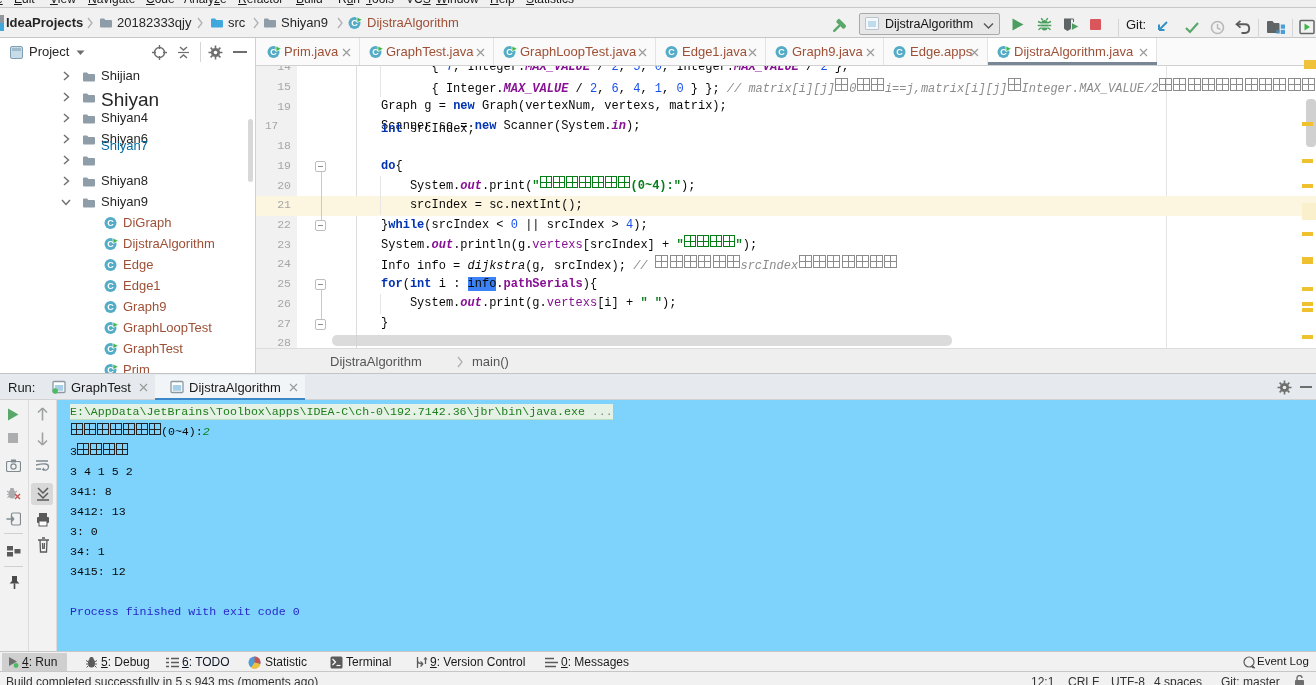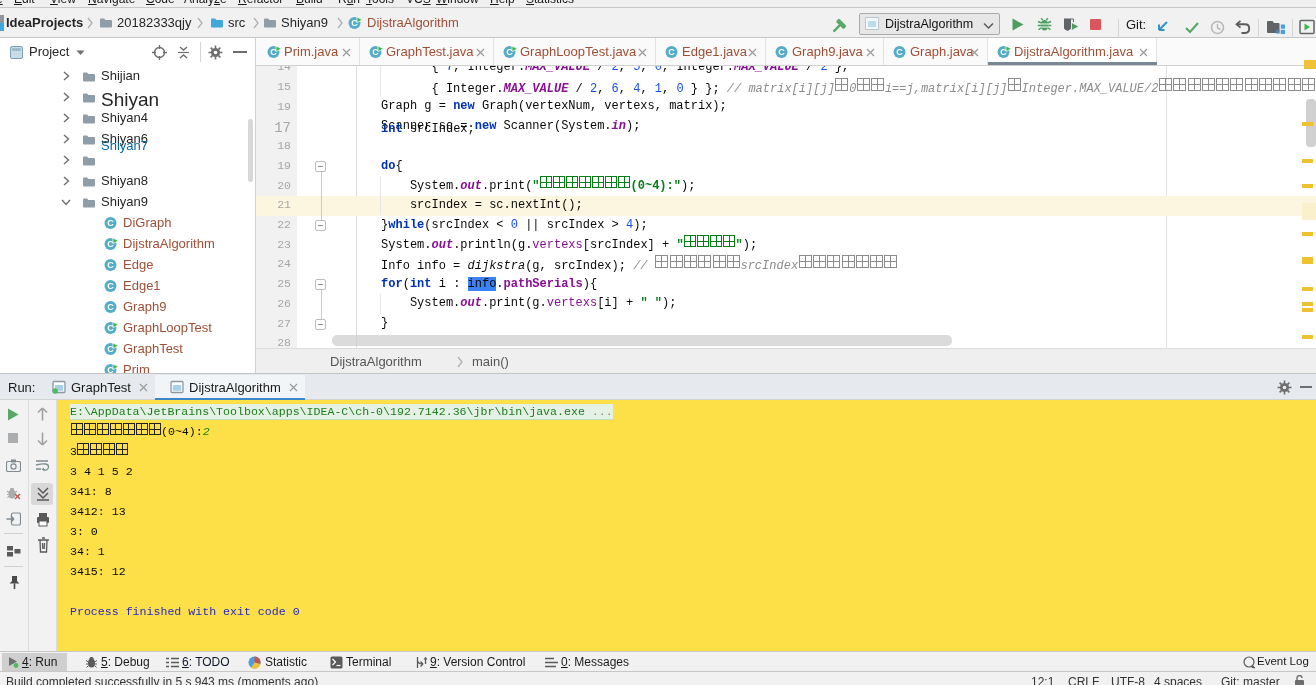--- a/index.html
+++ b/index.html
@@ -296,21 +296,21 @@
 <span class="a" style="left:26px;top:6px;font-size:13px;color:#9E5036">Graph9.java</span>
 <svg class="a" style="right:8px;top:10px" width="9" height="9" viewBox="0 0 9 9">
         <path d="M1 1 L8 8 M8 1 L1 8" stroke="#9a9a9a" stroke-width="1.2"></path>
       </svg>
 </div>
 <div class="a" style="left:628px;top:0;width:104px;height:28px;background:transparent;border-right:1px solid #E3E3E3">
 <svg class="a" style="left:9px;top:7px" width="15" height="14" viewBox="0 0 15 14">
         <circle cx="6.5" cy="7" r="6" fill="#54ACC7"></circle>
         <text x="6.5" y="10.2" font-size="9" font-weight="bold" fill="#fff" text-anchor="middle" font-family="Liberation Sans">C</text>
       </svg>
-<span class="a" style="left:26px;top:6px;font-size:13px;color:#9E5036">Graph.java</span>
+<span class="a" style="left:26px;top:6px;font-size:13px;color:#9E5036">Edge.apps</span>
 <svg class="a" style="right:8px;top:10px" width="9" height="9" viewBox="0 0 9 9">
         <path d="M1 1 L8 8 M8 1 L1 8" stroke="#9a9a9a" stroke-width="1.2"></path>
       </svg>
 </div>
 <div class="a" style="left:732px;top:0;width:169px;height:28px;background:#FFFFFF;border-right:1px solid #E3E3E3">
 <svg class="a" style="left:9px;top:7px" width="15" height="14" viewBox="0 0 15 14">
         <circle cx="6.5" cy="7" r="6" fill="#54ACC7"></circle>
         <text x="6.5" y="10.2" font-size="9" font-weight="bold" fill="#fff" text-anchor="middle" font-family="Liberation Sans">C</text>
         <path d="M9 1 L14.5 3.8 L9 6.6 Z" fill="#3DB54A" stroke="#fff" stroke-width="0.7"></path>
       </svg>
@@ -327,21 +327,21 @@
 <div class="a" style="left:910px;top:0;width:1px;height:282px;background:#E4E4E4"></div>
 <div class="a" style="left:0;top:129.9px;width:1060px;height:19.7px;background:#FCF5DF"></div>
 <div class="a" style="left:124px;top:0;width:1px;height:31px;background:#E6E6E6"></div>
 <div class="a" style="left:124px;top:110px;width:1px;height:39px;background:#E6E6E6"></div>
 <div class="a" style="left:124px;top:228px;width:1px;height:20px;background:#E6E6E6"></div>
 <div class="a" style="left:64.5px;top:106px;width:1px;height:53px;background:#C9C9C9"></div>
 <div class="a" style="left:64.5px;top:224px;width:1px;height:34px;background:#C9C9C9"></div>
 <div class="a" style="left:0;top:-5.6px;width:35px;text-align:right;font-family:'Liberation Mono';font-size:11.5px;color:#A6A6A6">14</div>
 <div class="a" style="left:0;top:14.1px;width:35px;text-align:right;font-family:'Liberation Mono';font-size:11.5px;color:#A6A6A6">15</div>
 <div class="a" style="left:0;top:33.8px;width:35px;text-align:right;font-family:'Liberation Mono';font-size:11.5px;color:#A6A6A6">19</div>
-<div class="a" style="left:0;top:53.5px;width:35px;text-align:right;font-family:'Liberation Mono';font-size:14px;color:#A6A6A6">17</div>
+<div class="a" style="left:9px;top:53.5px;width:35px;font-family:'Liberation Mono';font-size:11px;color:#A6A6A6">17</div>
 <div class="a" style="left:0;top:73.2px;width:35px;text-align:right;font-family:'Liberation Mono';font-size:11.5px;color:#A6A6A6">18</div>
 <div class="a" style="left:0;top:92.9px;width:35px;text-align:right;font-family:'Liberation Mono';font-size:11.5px;color:#A6A6A6">19</div>
 <div class="a" style="left:0;top:112.6px;width:35px;text-align:right;font-family:'Liberation Mono';font-size:11.5px;color:#A6A6A6">20</div>
 <div class="a" style="left:0;top:132.3px;width:35px;text-align:right;font-family:'Liberation Mono';font-size:11.5px;color:#A6A6A6">21</div>
 <div class="a" style="left:0;top:152.0px;width:35px;text-align:right;font-family:'Liberation Mono';font-size:11.5px;color:#A6A6A6">22</div>
 <div class="a" style="left:0;top:171.7px;width:35px;text-align:right;font-family:'Liberation Mono';font-size:11.5px;color:#A6A6A6">23</div>
 <div class="a" style="left:0;top:191.4px;width:35px;text-align:right;font-family:'Liberation Mono';font-size:11.5px;color:#A6A6A6">24</div>
 <div class="a" style="left:0;top:211.1px;width:35px;text-align:right;font-family:'Liberation Mono';font-size:11.5px;color:#A6A6A6">25</div>
 <div class="a" style="left:0;top:230.8px;width:35px;text-align:right;font-family:'Liberation Mono';font-size:11.5px;color:#A6A6A6">26</div>
 <div class="a" style="left:0;top:250.5px;width:35px;text-align:right;font-family:'Liberation Mono';font-size:11.5px;color:#A6A6A6">27</div>
@@ -418,21 +418,21 @@
 <div class="a" style="left:155px;top:24px;width:150px;height:3px;background:#3D87C8"></div>
 <svg class="a" style="left:1277px;top:6px" width="15" height="15" viewBox="0 0 15 15">
 <circle cx="7.5" cy="7.5" r="4.6" fill="#6E6E6E"></circle>
       <circle cx="7.5" cy="7.5" r="1.8" fill="#E9EDF0"></circle>
 <g stroke="#6E6E6E" stroke-width="1.6">
         <path d="M7.5 0.5 L7.5 3 M7.5 12 L7.5 14.5 M0.5 7.5 L3 7.5 M12 7.5 L14.5 7.5 M2.6 2.6 L4.4 4.4 M10.6 10.6 L12.4 12.4 M12.4 2.6 L10.6 4.4 M4.4 10.6 L2.6 12.4"></path>
       </g>
     </svg>
 <div class="a" style="left:1300px;top:12px;width:12px;height:2px;background:#6E6E6E"></div>
 </div>
-<div class="a" style="left:0;top:400px;width:1316px;height:251px;background:#fde047;overflow:hidden">
+<div class="a" style="left:0;top:400px;width:1316px;height:251px;background:#7dd3fc;overflow:hidden">
 <div class="a" style="left:0;top:0;width:56px;height:251px;background:#F2F2F2"></div>
 <div class="a" style="left:28px;top:0;width:1px;height:251px;background:#DCDCDC"></div>
 <div class="a" style="left:56px;top:0;width:1px;height:251px;background:#DCDCDC"></div>
 <svg class="a" style="left:7px;top:8px" width="12" height="13" viewBox="0 0 12 13">
       <path d="M1 0.5 L11.5 6.5 L1 12.5 Z" fill="#59A869"></path>
     </svg>
 <div class="a" style="left:8px;top:33px;width:10px;height:10px;background:#ABADAF"></div>
 <svg class="a" style="left:6px;top:59px" width="15" height="13" viewBox="0 0 15 13">
       <rect x="0.5" y="2.5" width="14" height="10" rx="1.5" stroke="#7F8B91" stroke-width="1.2" fill="none"></rect>
       <rect x="5" y="0.5" width="5" height="3" fill="#7F8B91"></rect>

